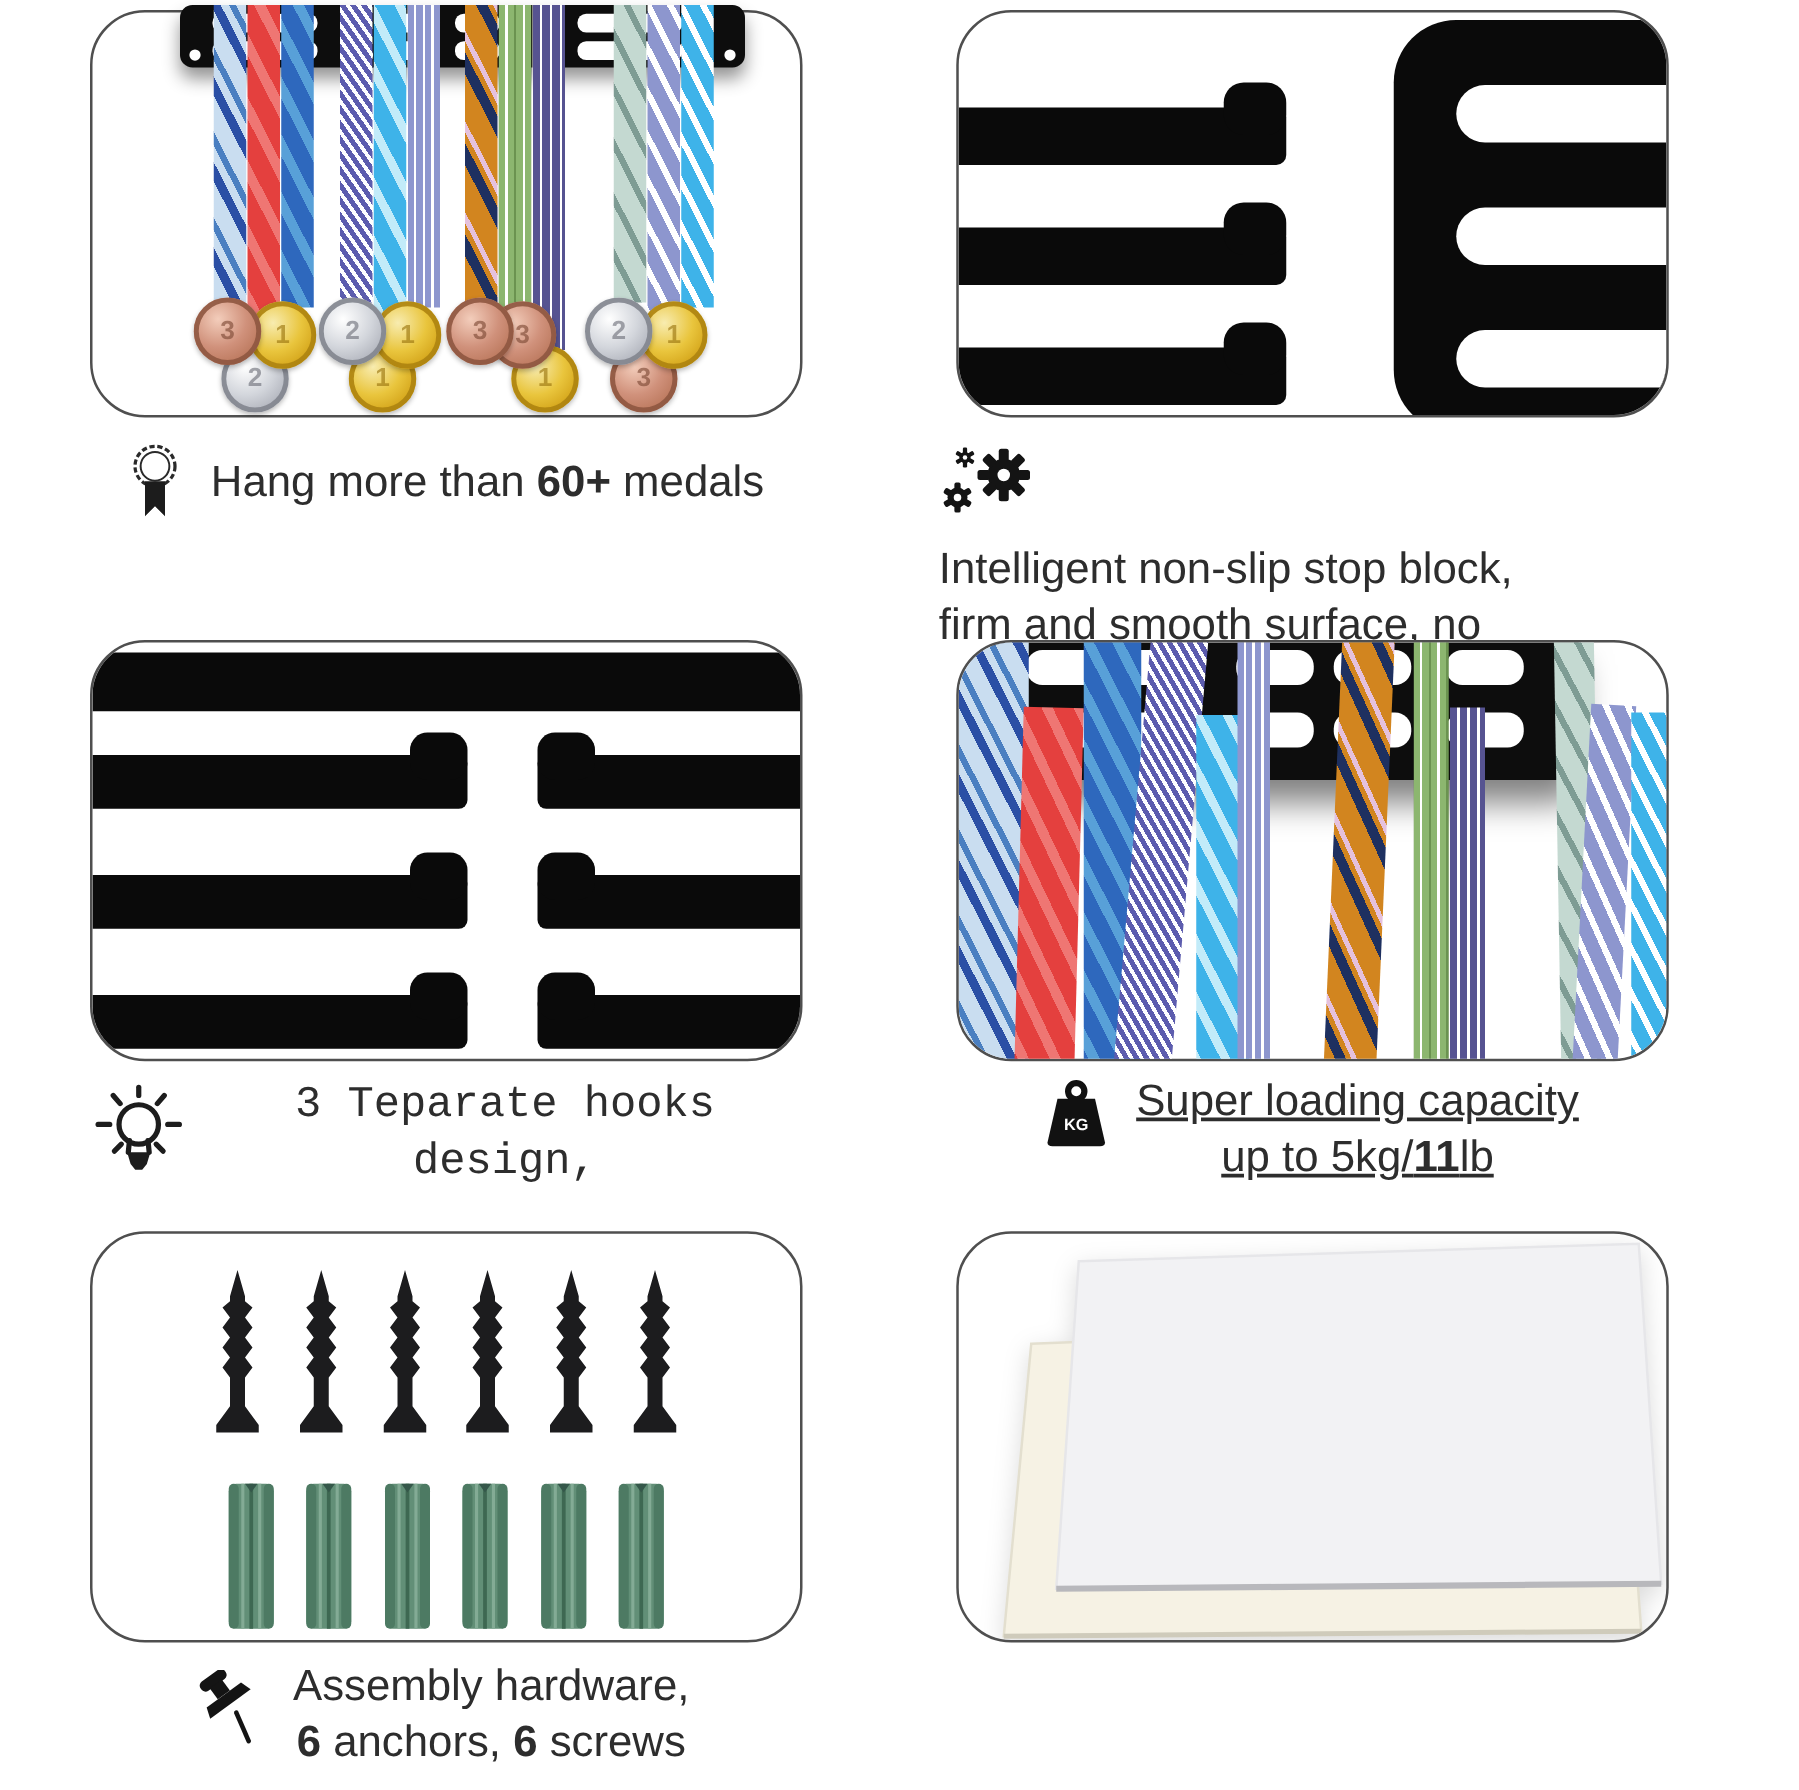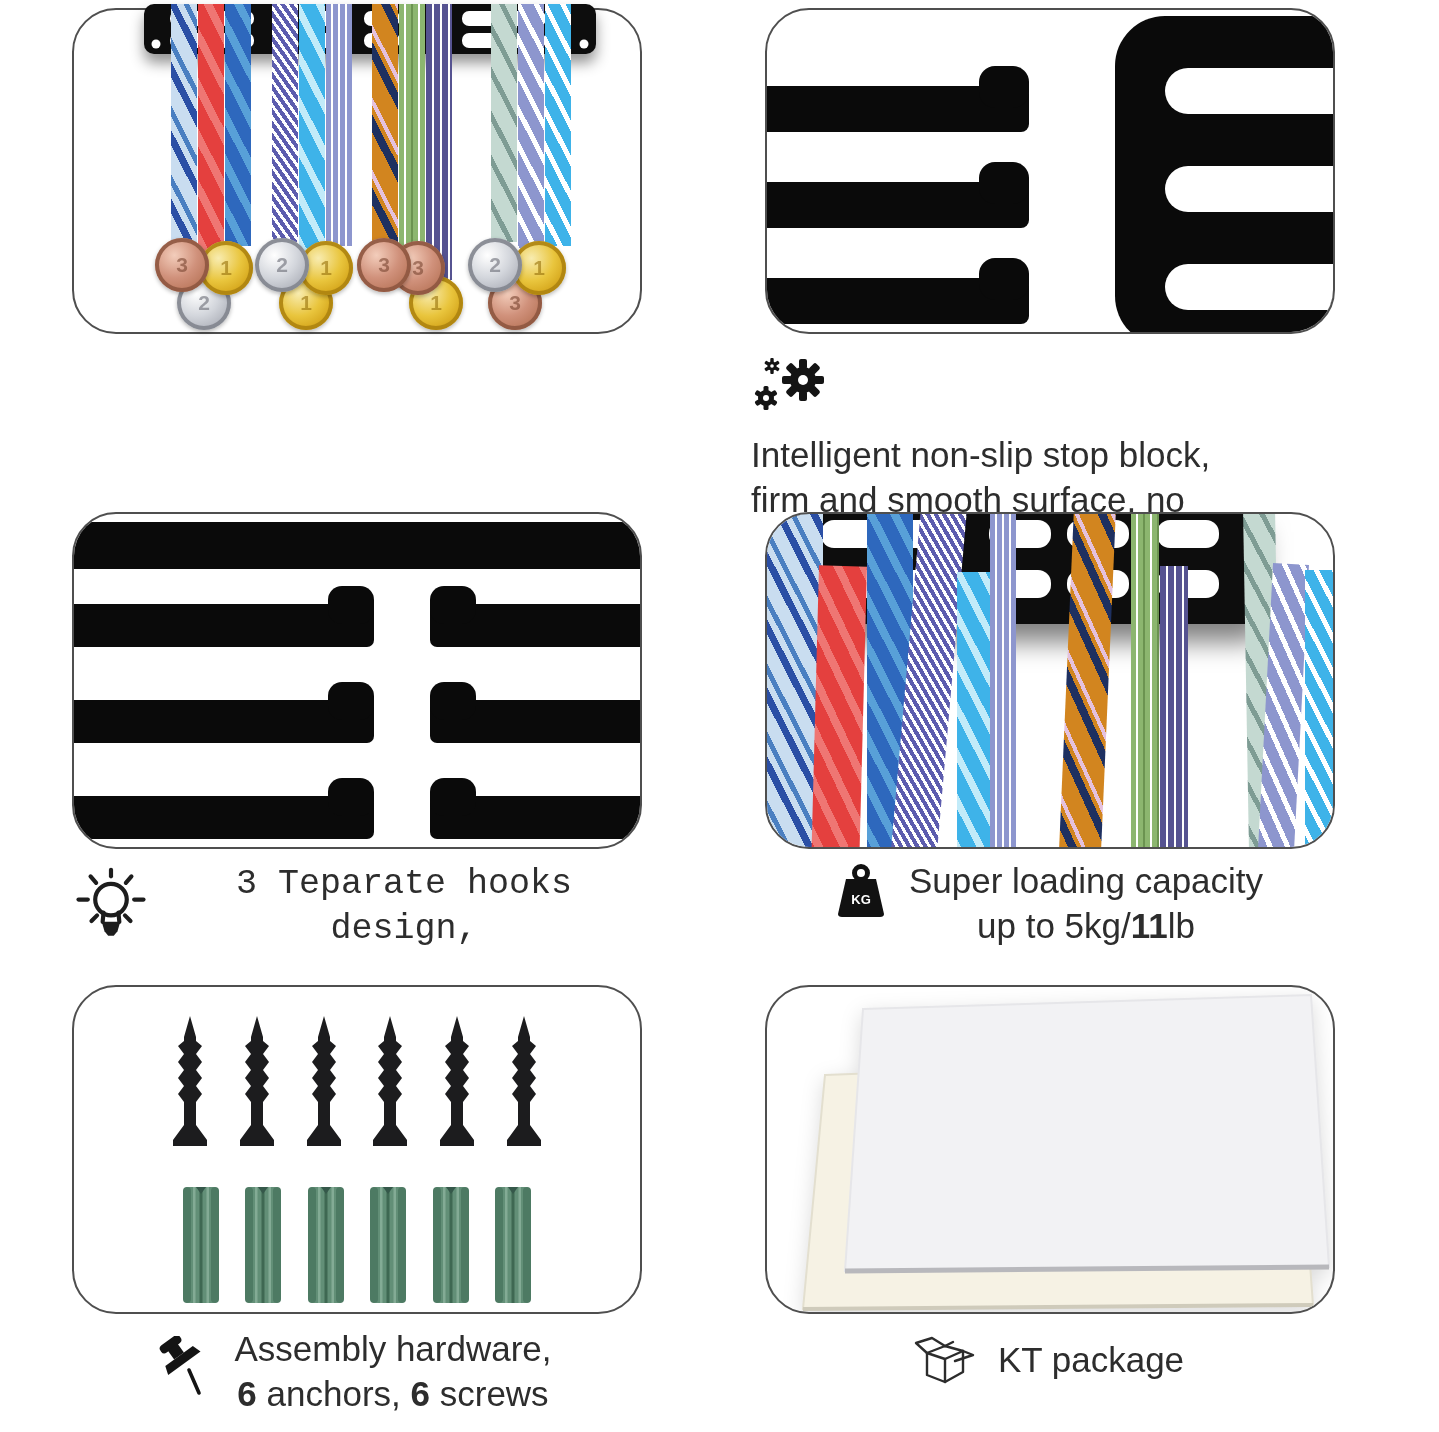--- a/index.html
+++ b/index.html
@@ -73,20 +73,28 @@
         <div class="medal bronze" style="left: 283px; top: 228px;">3</div>
         <div class="ribbon" style="left: 417px; width: 26px; top: -6px; height: 238px; background: repeating-linear-gradient(63deg, rgb(196, 217, 209) 0px, rgb(196, 217, 209) 15px, rgb(126, 156, 148) 15px, rgb(126, 156, 148) 20px);"></div>
         <div class="ribbon" style="left: 444px; width: 26px; top: -6px; height: 276px; background: repeating-linear-gradient(63deg, rgb(141, 150, 206) 0px, rgb(141, 150, 206) 11px, rgb(255, 255, 255) 11px, rgb(255, 255, 255) 16px);"></div>
         <div class="ribbon" style="left: 471px; width: 26px; top: -6px; height: 242px; background: repeating-linear-gradient(63deg, rgb(62, 179, 233) 0px, rgb(62, 179, 233) 11px, rgb(255, 255, 255) 11px, rgb(255, 255, 255) 16px);"></div>
         <div class="medal bronze" style="left: 414px; top: 266px;">3</div>
         <div class="medal gold" style="left: 438px; top: 231px;">1</div>
         <div class="medal silver" style="left: 394px; top: 228px;">2</div>
       </div>
   </div>
 
+  <div class="caption cap-center" style="left:72px;top:352px;width:566px;">
+    <svg width="50" height="66" viewBox="0 0 50 66">
+      <circle cx="25" cy="21" r="16" fill="none" stroke="#2a2a2a" stroke-width="2.6" stroke-dasharray="4.2 2.2"></circle>
+      <circle cx="25" cy="21" r="11.5" fill="none" stroke="#2a2a2a" stroke-width="1.6"></circle>
+      <path d="M17,33 L33,33 L33,61 L25,53 L17,61 Z" fill="#1c1c1c"></path>
+    </svg>
+    <div class="cap-text"><span>Hang more than </span><b>60+</b><span> medals</span></div>
+  </div>
 
   <div class="panel" style="left:765px;top:8px;width:566px;height:322px;">
     <svg width="566" height="322" viewBox="0 0 566 322">
       <g fill="#0a0a0a">
         <rect x="-24" y="76" width="286" height="46" rx="8"></rect>
         <rect x="212" y="56" width="50" height="42" rx="16"></rect>
         <rect x="-24" y="172" width="286" height="46" rx="8"></rect>
         <rect x="212" y="152" width="50" height="42" rx="16"></rect>
         <rect x="-24" y="268" width="286" height="46" rx="8"></rect>
         <rect x="212" y="248" width="50" height="42" rx="16"></rect>
@@ -205,21 +213,21 @@
         <div class="ribbon" style="left: 223px; width: 26px; top: -6px; height: 360px; background: repeating-linear-gradient(90deg, rgb(141, 150, 206) 0px, rgb(141, 150, 206) 5px, rgb(255, 255, 255) 5px, rgb(255, 255, 255) 7px);"></div>
         <div class="ribbon" style="left: 307px; width: 42px; top: -6px; height: 360px; background: repeating-linear-gradient(63deg, rgb(210, 133, 31) 0px, rgb(210, 133, 31) 17px, rgb(30, 48, 96) 17px, rgb(30, 48, 96) 25px, rgb(210, 133, 31) 25px, rgb(210, 133, 31) 29px, rgb(229, 193, 221) 29px, rgb(229, 193, 221) 33px); transform: rotate(2.5deg);"></div>
         <div class="ribbon" style="left: 364px; width: 28px; top: -6px; height: 360px; background: repeating-linear-gradient(90deg, rgb(140, 182, 111) 0px, rgb(140, 182, 111) 5px, rgb(255, 255, 255) 5px, rgb(255, 255, 255) 7px, rgb(140, 182, 111) 7px, rgb(140, 182, 111) 12px, rgb(107, 147, 80) 12px, rgb(107, 147, 80) 14px);"></div>
         <div class="ribbon" style="left: 393px; width: 28px; top: 52px; height: 360px; background: repeating-linear-gradient(90deg, rgb(86, 83, 145) 0px, rgb(86, 83, 145) 6px, rgb(255, 255, 255) 6px, rgb(255, 255, 255) 8px);"></div>
         <div class="ribbon" style="left: 476px; width: 32px; top: -6px; height: 360px; background: repeating-linear-gradient(63deg, rgb(196, 217, 209) 0px, rgb(196, 217, 209) 15px, rgb(126, 156, 148) 15px, rgb(126, 156, 148) 20px); transform: rotate(-1deg);"></div>
         <div class="ribbon" style="left: 506px; width: 36px; top: 50px; height: 360px; background: repeating-linear-gradient(63deg, rgb(141, 150, 206) 0px, rgb(141, 150, 206) 11px, rgb(255, 255, 255) 11px, rgb(255, 255, 255) 16px); transform: rotate(3deg);"></div>
         <div class="ribbon" style="left: 538px; width: 34px; top: 56px; height: 360px; background: repeating-linear-gradient(63deg, rgb(62, 179, 233) 0px, rgb(62, 179, 233) 11px, rgb(255, 255, 255) 11px, rgb(255, 255, 255) 16px);"></div>
       </div>
   </div>
 
-  <div class="caption cap-center" style="left:765px;top:858px;width:566px;align-items:flex-start;">
+  <div class="caption cap-center" style="left:765px;top:858px;width:566px;align-items:flex-start;text-decoration:underline;">
     <svg width="56" height="60" viewBox="0 0 56 60" style="margin-top:4px;">
       <circle cx="28" cy="11" r="6.5" fill="none" stroke="#111111" stroke-width="5"></circle>
       <path d="M13,17 L43,17 L51,52 Q51,55 47,55 L9,55 Q5,55 5,52 Z" fill="#111111"></path>
       <text x="28" y="42" text-anchor="middle" font-size="13" font-weight="bold" fill="#ffffff" font-family="Liberation Sans, sans-serif">KG</text>
     </svg>
     <div class="tc">
       <div>Super loading capacity</div>
       <div><span>up to 5kg/</span><b>11</b><span>lb</span></div>
     </div>
   </div>
@@ -320,27 +328,14 @@
 
   <div class="panel" style="left:765px;top:985px;width:566px;height:325px;">
     <svg width="566" height="325" viewBox="0 0 566 325" style="filter:drop-shadow(0 6px 10px rgba(0,0,0,.14));">
       <polygon points="58,88 528,70 546,318 36,322" fill="#f6f2e4" stroke="#e3dfcf" stroke-width="2"></polygon>
       <line x1="36" y1="322" x2="546" y2="318" stroke="#cfcbbb" stroke-width="4"></line>
       <polygon points="96,22 544,8 562,280 78,284" fill="#f2f2f4" stroke="#e6e6e9" stroke-width="2"></polygon>
       <line x1="78" y1="284" x2="562" y2="280" stroke="#b8b8bc" stroke-width="5"></line>
     </svg>
   </div>
 
-  <div class="caption cap-center" style="left:765px;top:1330px;width:566px;">
-    <svg width="66" height="58" viewBox="0 0 66 58">
-      <g fill="none" stroke="#2c2c2c" stroke-width="2.4" stroke-linejoin="round" stroke-linecap="round">
-        <path d="M15,23 L33,29 L51,21 L33,16 Z"></path>
-        <path d="M15,23 L15,45 L33,52 L33,29"></path>
-        <path d="M51,21 L51,42 L33,52"></path>
-        <path d="M15,23 L4,13 L20,8 L33,16"></path>
-        <path d="M51,21 L61,25 L43,31"></path>
-        <path d="M33,16 L41,12"></path>
-      </g>
-    </svg>
-    <div class="cap-text">KT package</div>
-  </div>
 
 </div>
 
 </body></html>

